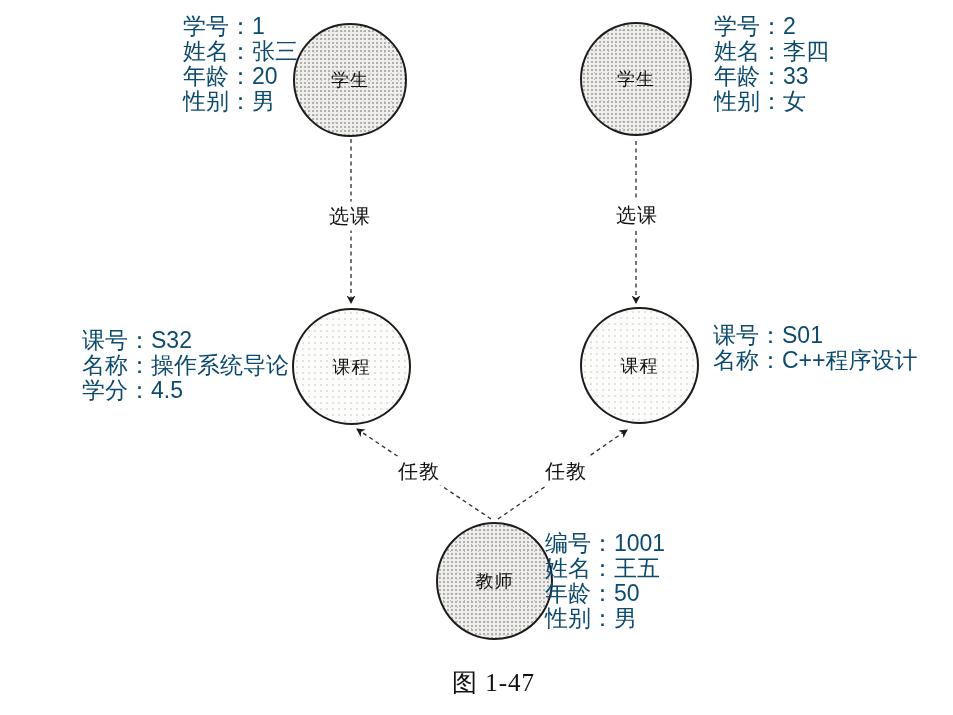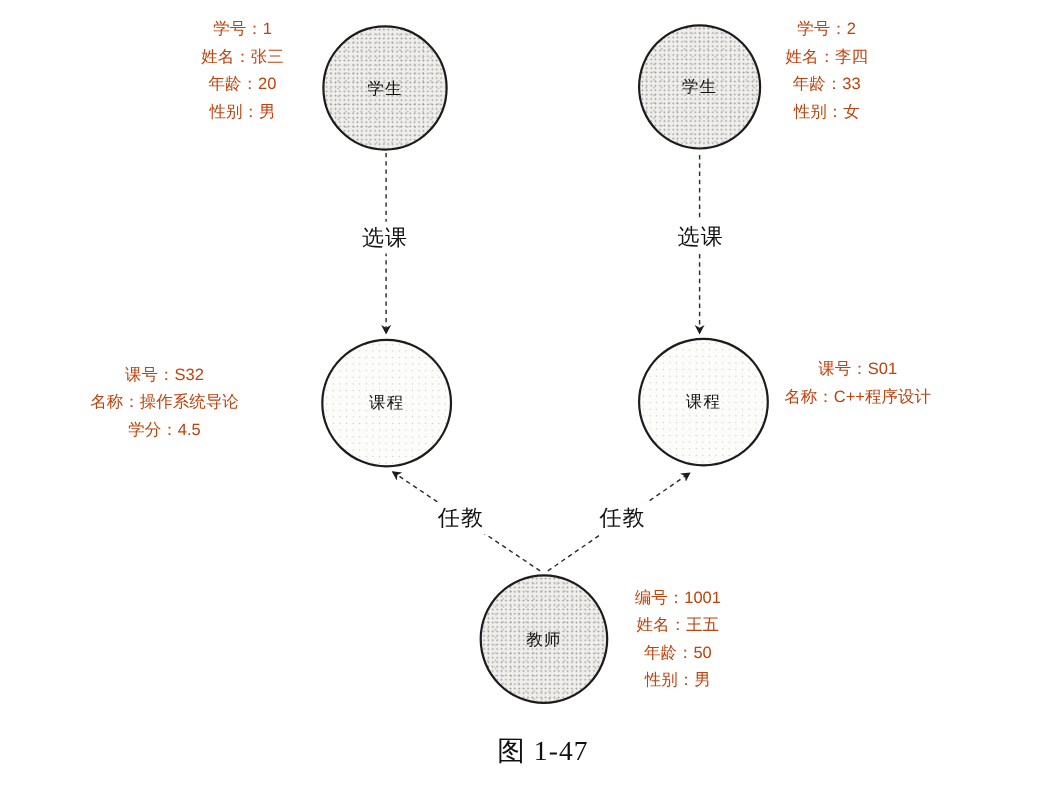--- a/index.html
+++ b/index.html
@@ -37,32 +37,31 @@
       radial-gradient(#b7b7b0 0.5px, rgba(0,0,0,0) 0.9px);
     background-size: 4px 4px, 7px 7px;
     background-position: 0 0, 2px 3px;
   }
   .node.light {
     background-color: #fcfcfa;
     background-image: radial-gradient(#c8c8c1 0.5px, rgba(0,0,0,0) 0.9px);
     background-size: 6px 6px;
   }
   .node-label {
-    font-size: 15px;
+    font-size: 18px;
     font-weight: 500;
     letter-spacing: 1px;
     color: #121212;
   }
   .attrs {
     position: absolute;
-    font-size: 15px;
+    font-size: 23px;
     line-height: 25px;
     white-space: nowrap;
-    color: #c2410c;
-    text-align: center;
+    color: #0c4a6e;
   }
   .edge-label {
     position: absolute;
     transform: translate(-50%, -50%);
     background: #ffffff;
     padding: 1px 3px;
     font-size: 20px;
     letter-spacing: 1px;
     color: #121212;
     text-align: center;
@@ -132,21 +131,21 @@
     <div>课号：S32</div>
     <div>名称：操作系统导论</div>
     <div>学分：4.5</div>
   </div>
 
   <div class="attrs" style="left:713px; top:323px;">
     <div>课号：S01</div>
     <div>名称：C++程序设计</div>
   </div>
 
-  <div class="attrs" style="left:577px; top:531px;">
+  <div class="attrs" style="left:545px; top:531px;">
     <div>编号：1001</div>
     <div>姓名：王五</div>
     <div>年龄：50</div>
     <div>性别：男</div>
   </div>
 
   <div class="edge-label" style="left:350px; top:216px;">选课</div>
   <div class="edge-label" style="left:637px; top:215px;">选课</div>
   <div class="edge-label" style="left:419px; top:471px;">任教</div>
   <div class="edge-label" style="left:566px; top:471px;">任教</div>

